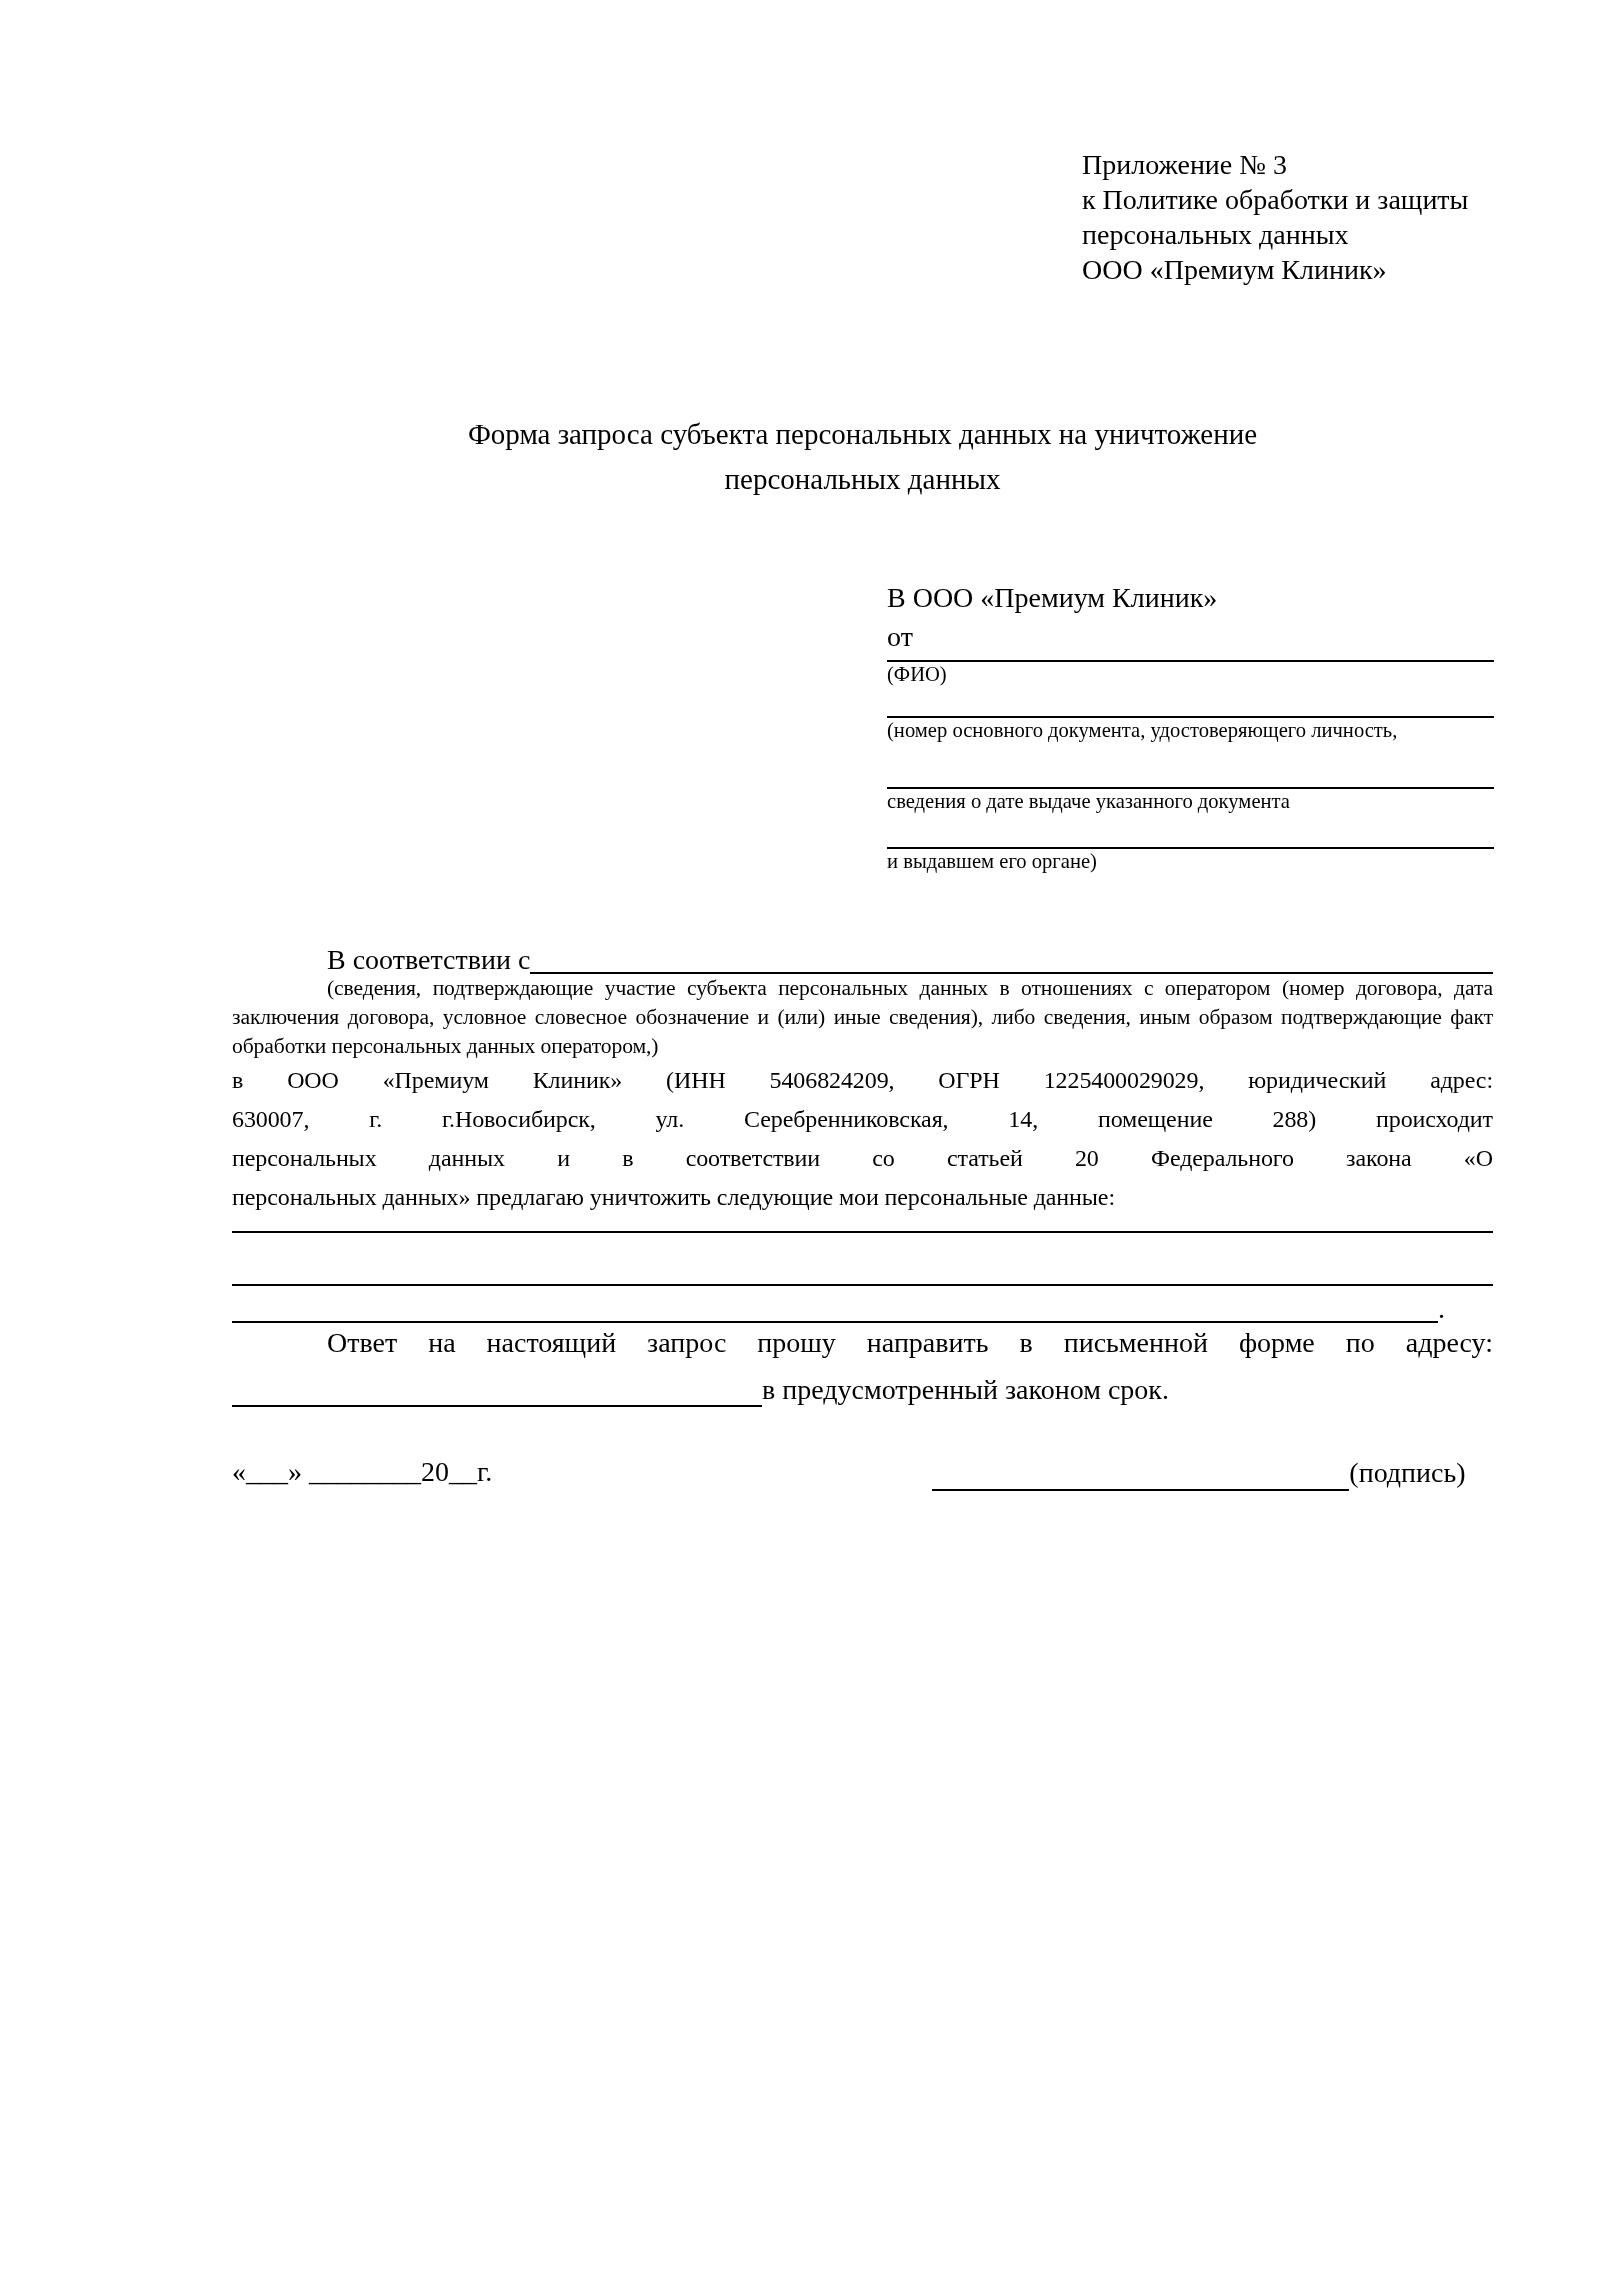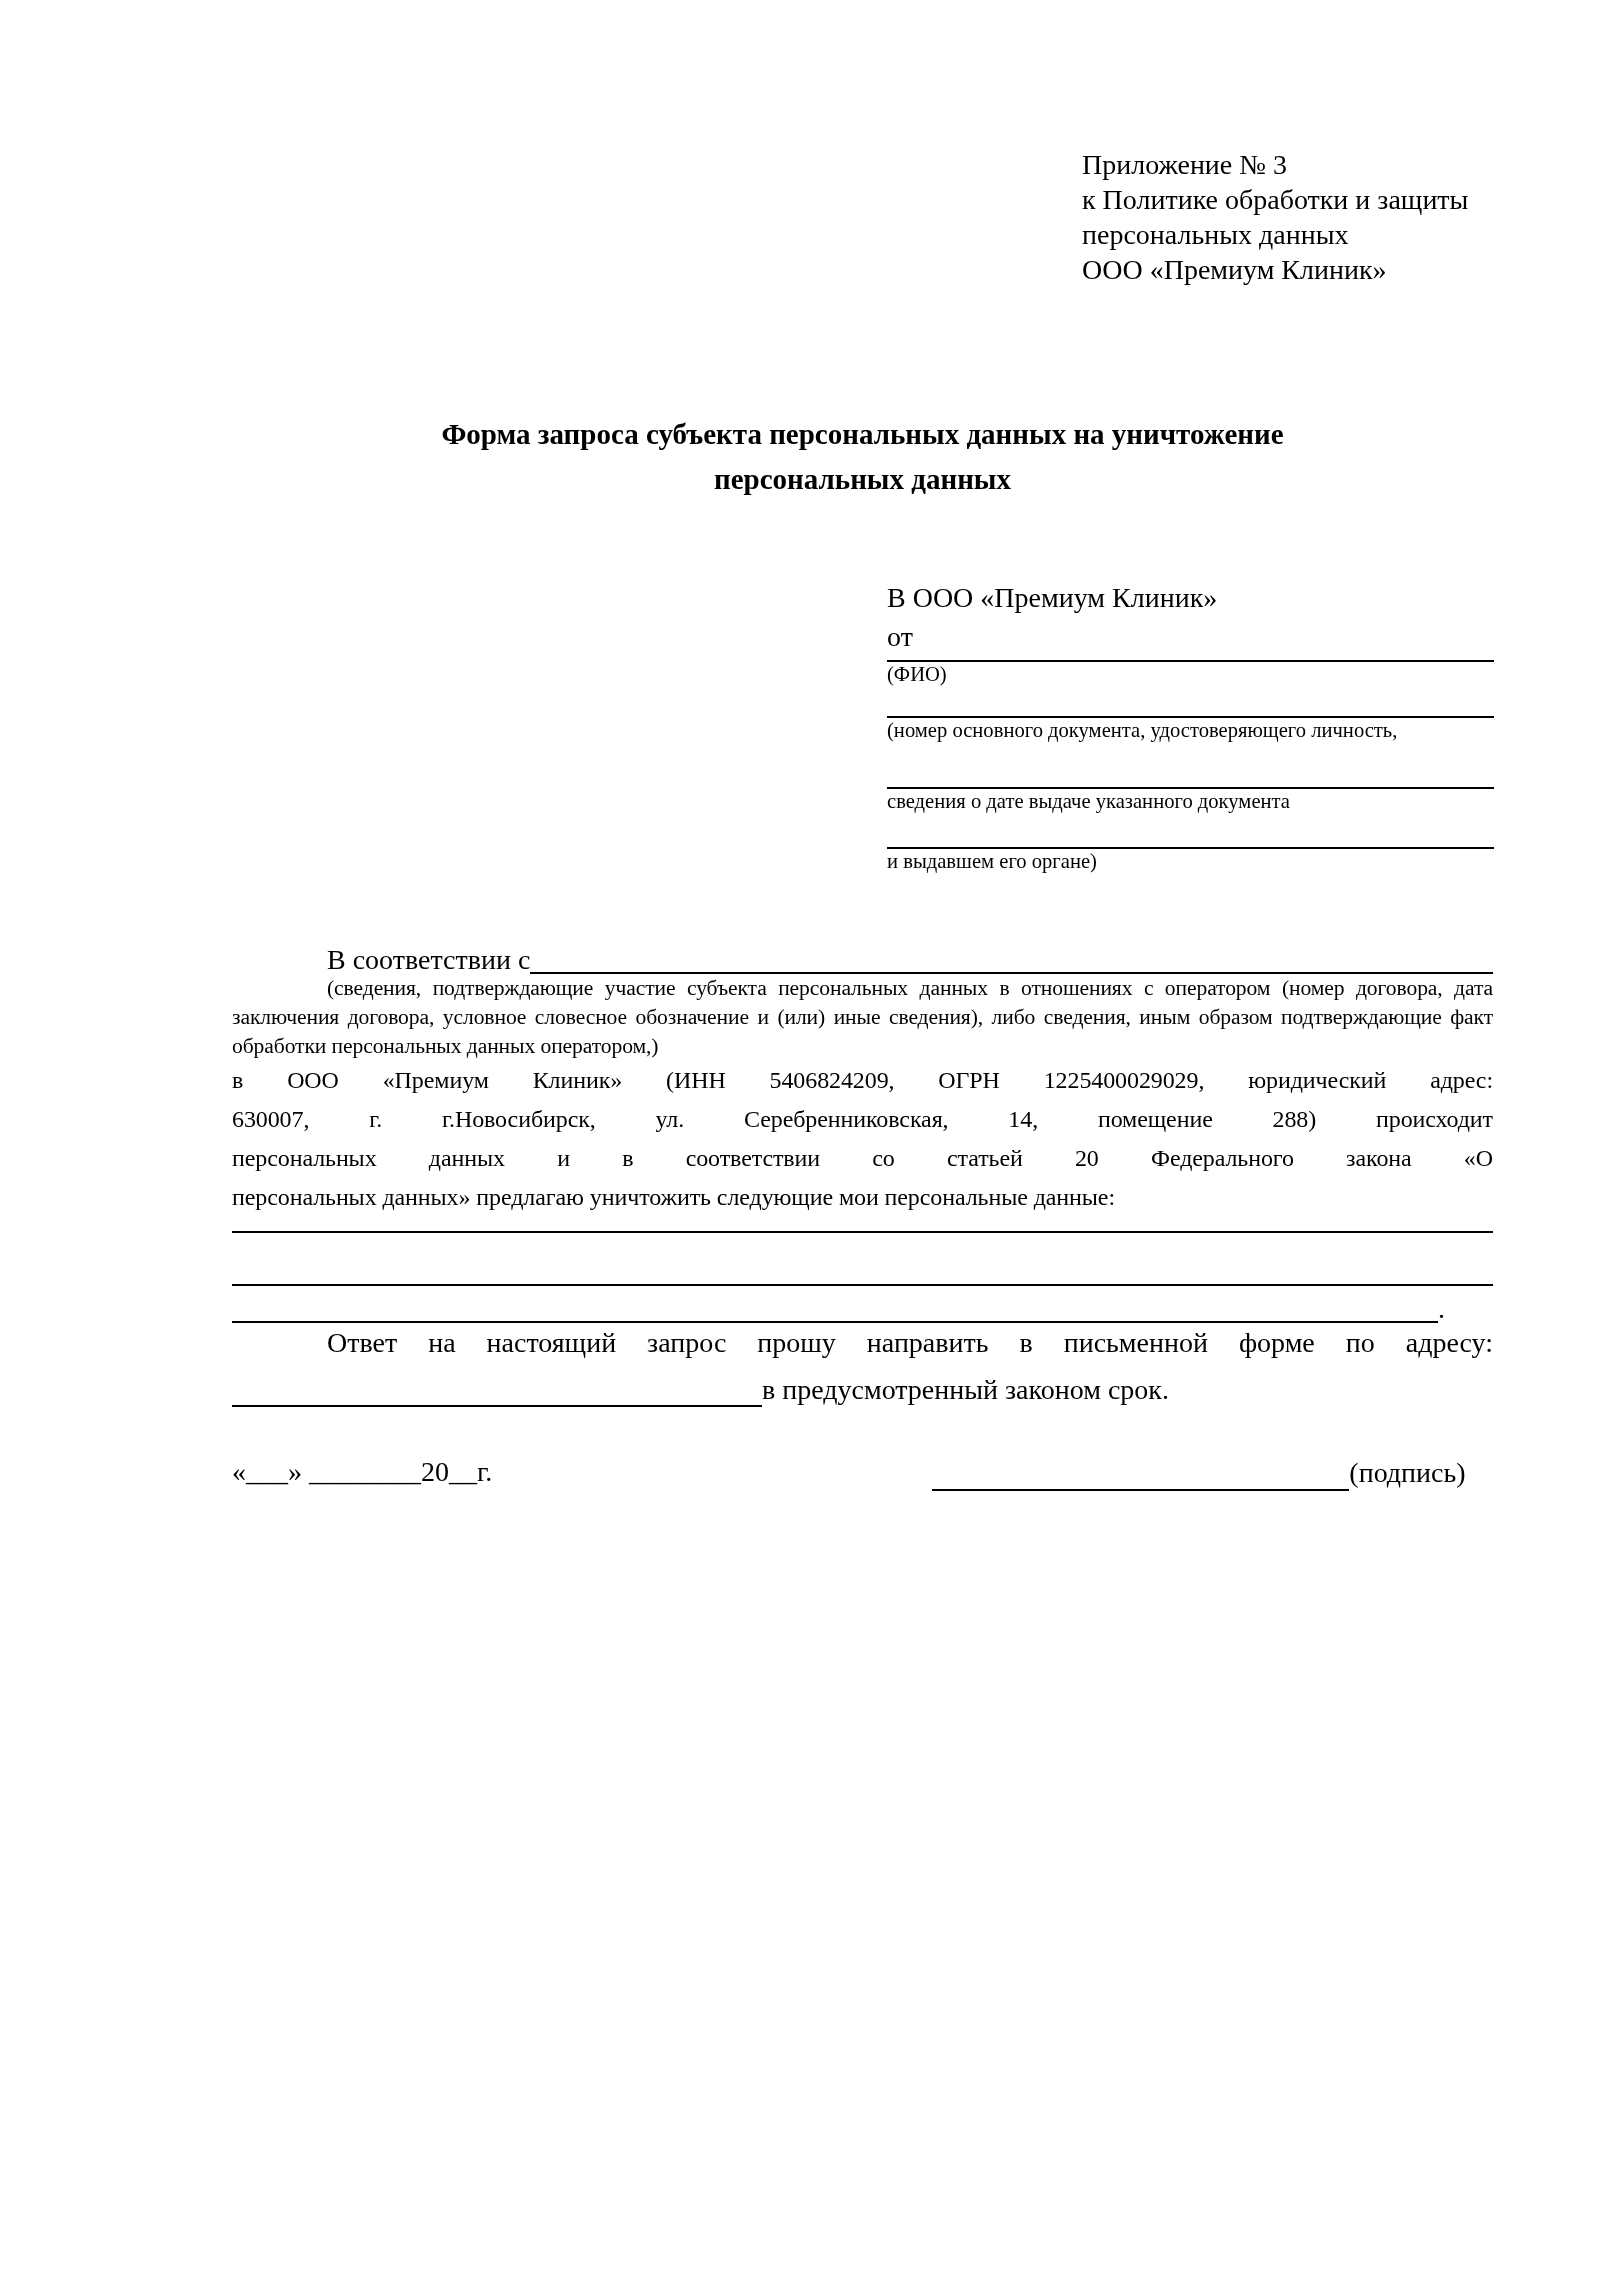--- a/index.html
+++ b/index.html
@@ -21,21 +21,21 @@
     line-height: 35px;
     white-space: nowrap;
   }
   .title-block {
     position: absolute;
     left: 232px;
     top: 412px;
     width: 1261px;
     text-align: center;
     font-size: 29px;
-    font-weight: bold;
+    font-weight: normal;
     line-height: 45px;
   }
   .addressee {
     position: absolute;
     left: 887px;
     top: 578px;
     width: 607px;
     font-size: 28px;
     line-height: 39px;
   }

